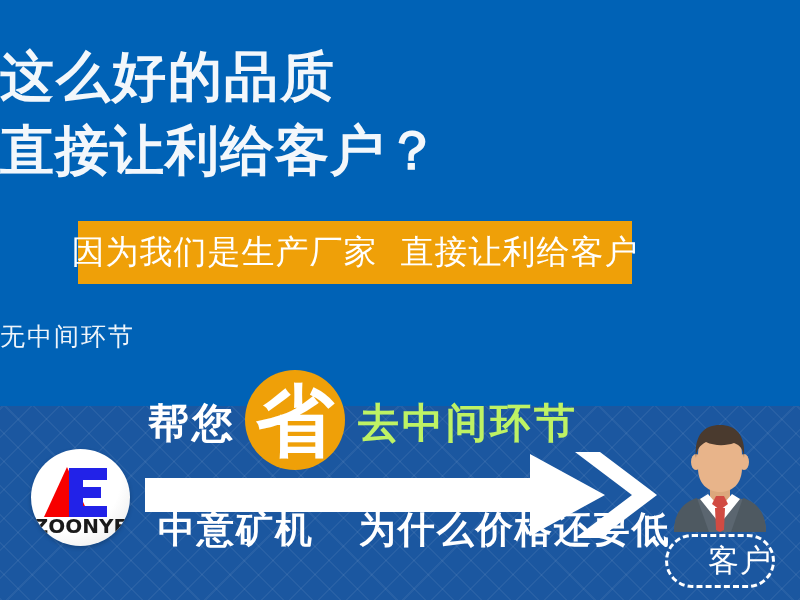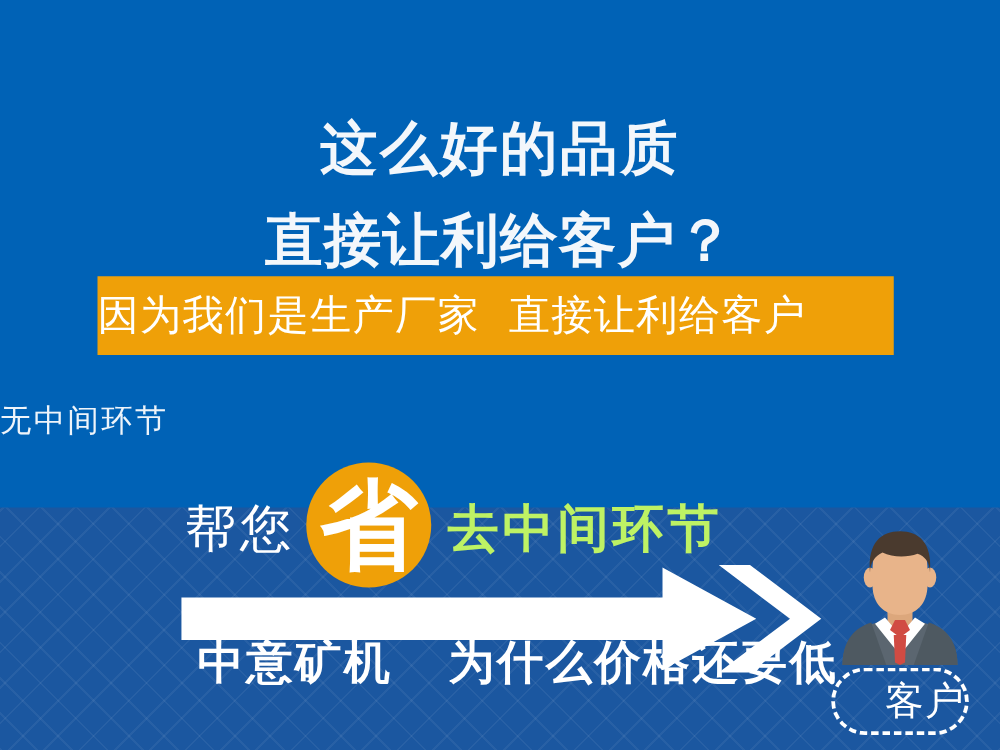--- a/index.html
+++ b/index.html
@@ -37,38 +37,38 @@
       repeating-linear-gradient(-45deg,
         rgba(255,255,255,0.055) 0px, rgba(255,255,255,0.055) 1.5px,
         rgba(255,255,255,0) 1.5px, rgba(255,255,255,0) 20px);
   }
 
   
   .headline {
     position: absolute;
     left: 0; top: 40px;
     width: 800px;
-    text-align: center;
+    text-align: left;
     color: #f3f7fb;
     font-weight: bold;
-    font-size: 46px;
+    font-size: 54px;
     line-height: 74px;
     letter-spacing: 2px;
-    margin-top: 41px;
   }
   .headline .line2 { letter-spacing: 1px; }
 
   
   .orange-bar {
     position: absolute;
     left: 78px; top: 221px;
-    width: 637px; height: 63px;
+    width: 554px; height: 63px;
     background: #efa008;
     display: flex;
     align-items: center;
+    justify-content: center;
   }
   .orange-bar .txt {
     color: #ffffff;
     font-size: 33px;
     font-weight: normal;
     letter-spacing: 1px;
     white-space: pre;
   }
 
   
@@ -87,21 +87,21 @@
     position: absolute;
     left: 0; top: 366px;
     width: 800px;
     height: 108px;
   }
   .save-left {
     position: absolute;
     left: 148px; top: 30px;
     color: #ffffff;
     font-size: 41px;
-    font-weight: normal;
+    font-weight: bold;
     letter-spacing: 3px;
   }
   .save-circle {
     position: absolute;
     left: 245px; top: 4px;
     width: 100px; height: 100px;
     border-radius: 50%;
     background: #efa008;
     display: flex;
     align-items: center;
@@ -193,20 +193,32 @@
   <div class="sub-note">无中间环节</div>
 
   <div class="save-row">
     <span class="save-left">帮您</span>
     <div class="save-circle">
       <span class="glyph">省</span>
     </div>
     <span class="save-right">去中间环节</span>
   </div>
 
+  <div class="logo">
+    <svg width="99" height="97" viewBox="0 0 99 97">
+      <polygon points="36,18 59,68 13,68" fill="#f70000"></polygon>
+      <g>
+        <rect x="38" y="19" width="14" height="49" fill="#2222e8"></rect>
+        <rect x="38" y="19" width="38" height="12" fill="#2222e8"></rect>
+        <rect x="38" y="38" width="32" height="11" fill="#2222e8"></rect>
+        <rect x="38" y="57" width="38" height="11" fill="#2222e8"></rect>
+      </g>
+      <text x="49.5" y="84" text-anchor="middle" font-family="DejaVu Sans, Liberation Sans, sans-serif" font-size="20" font-weight="bold" fill="#1a1a1a">ZOONYE</text>
+    </svg>
+  </div>
 
   <div class="arrow">
     <svg width="515" height="90" viewBox="0 0 515 90">
       <path d="M0,28 L385,28 L385,4 L460,45 L385,86 L385,62 L0,62 Z" fill="#ffffff"></path>
       <path d="M430,2 L455,2 L512,45 L455,88 L430,88 L487,45 Z" fill="#ffffff"></path>
     </svg>
   </div>
 
   <div class="tagline">中意矿机   为什么价格还要低</div>
 

